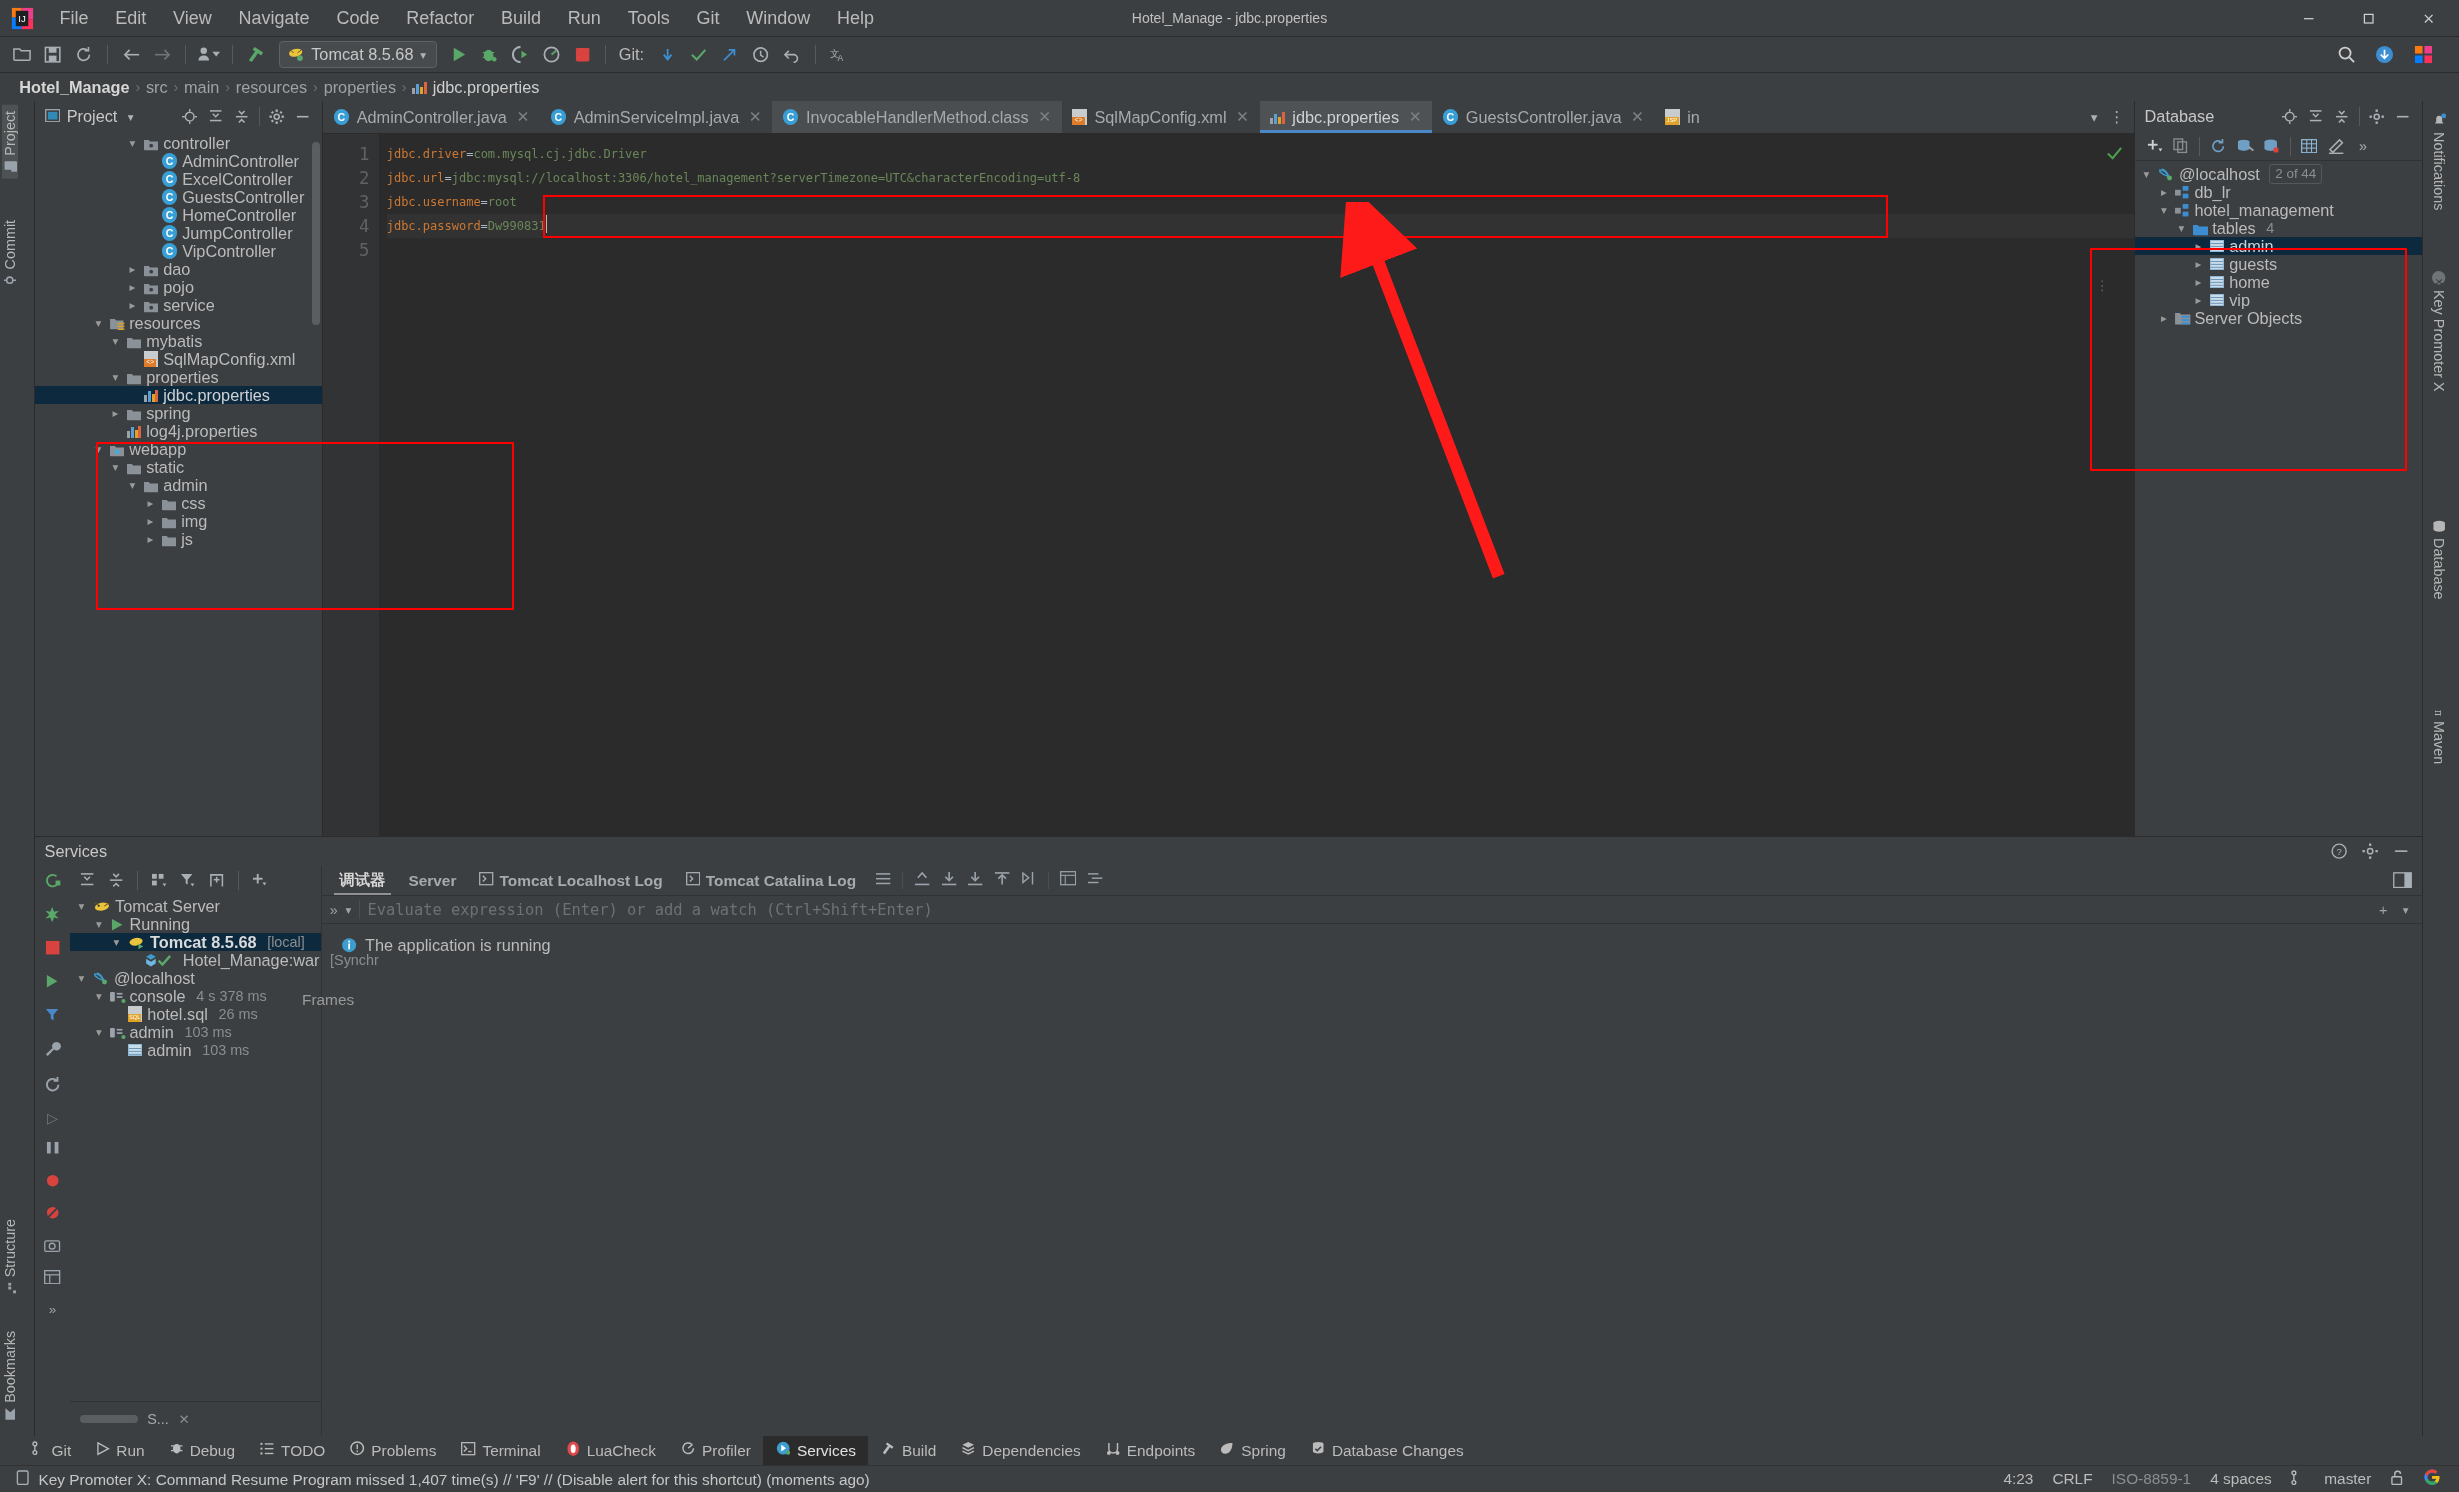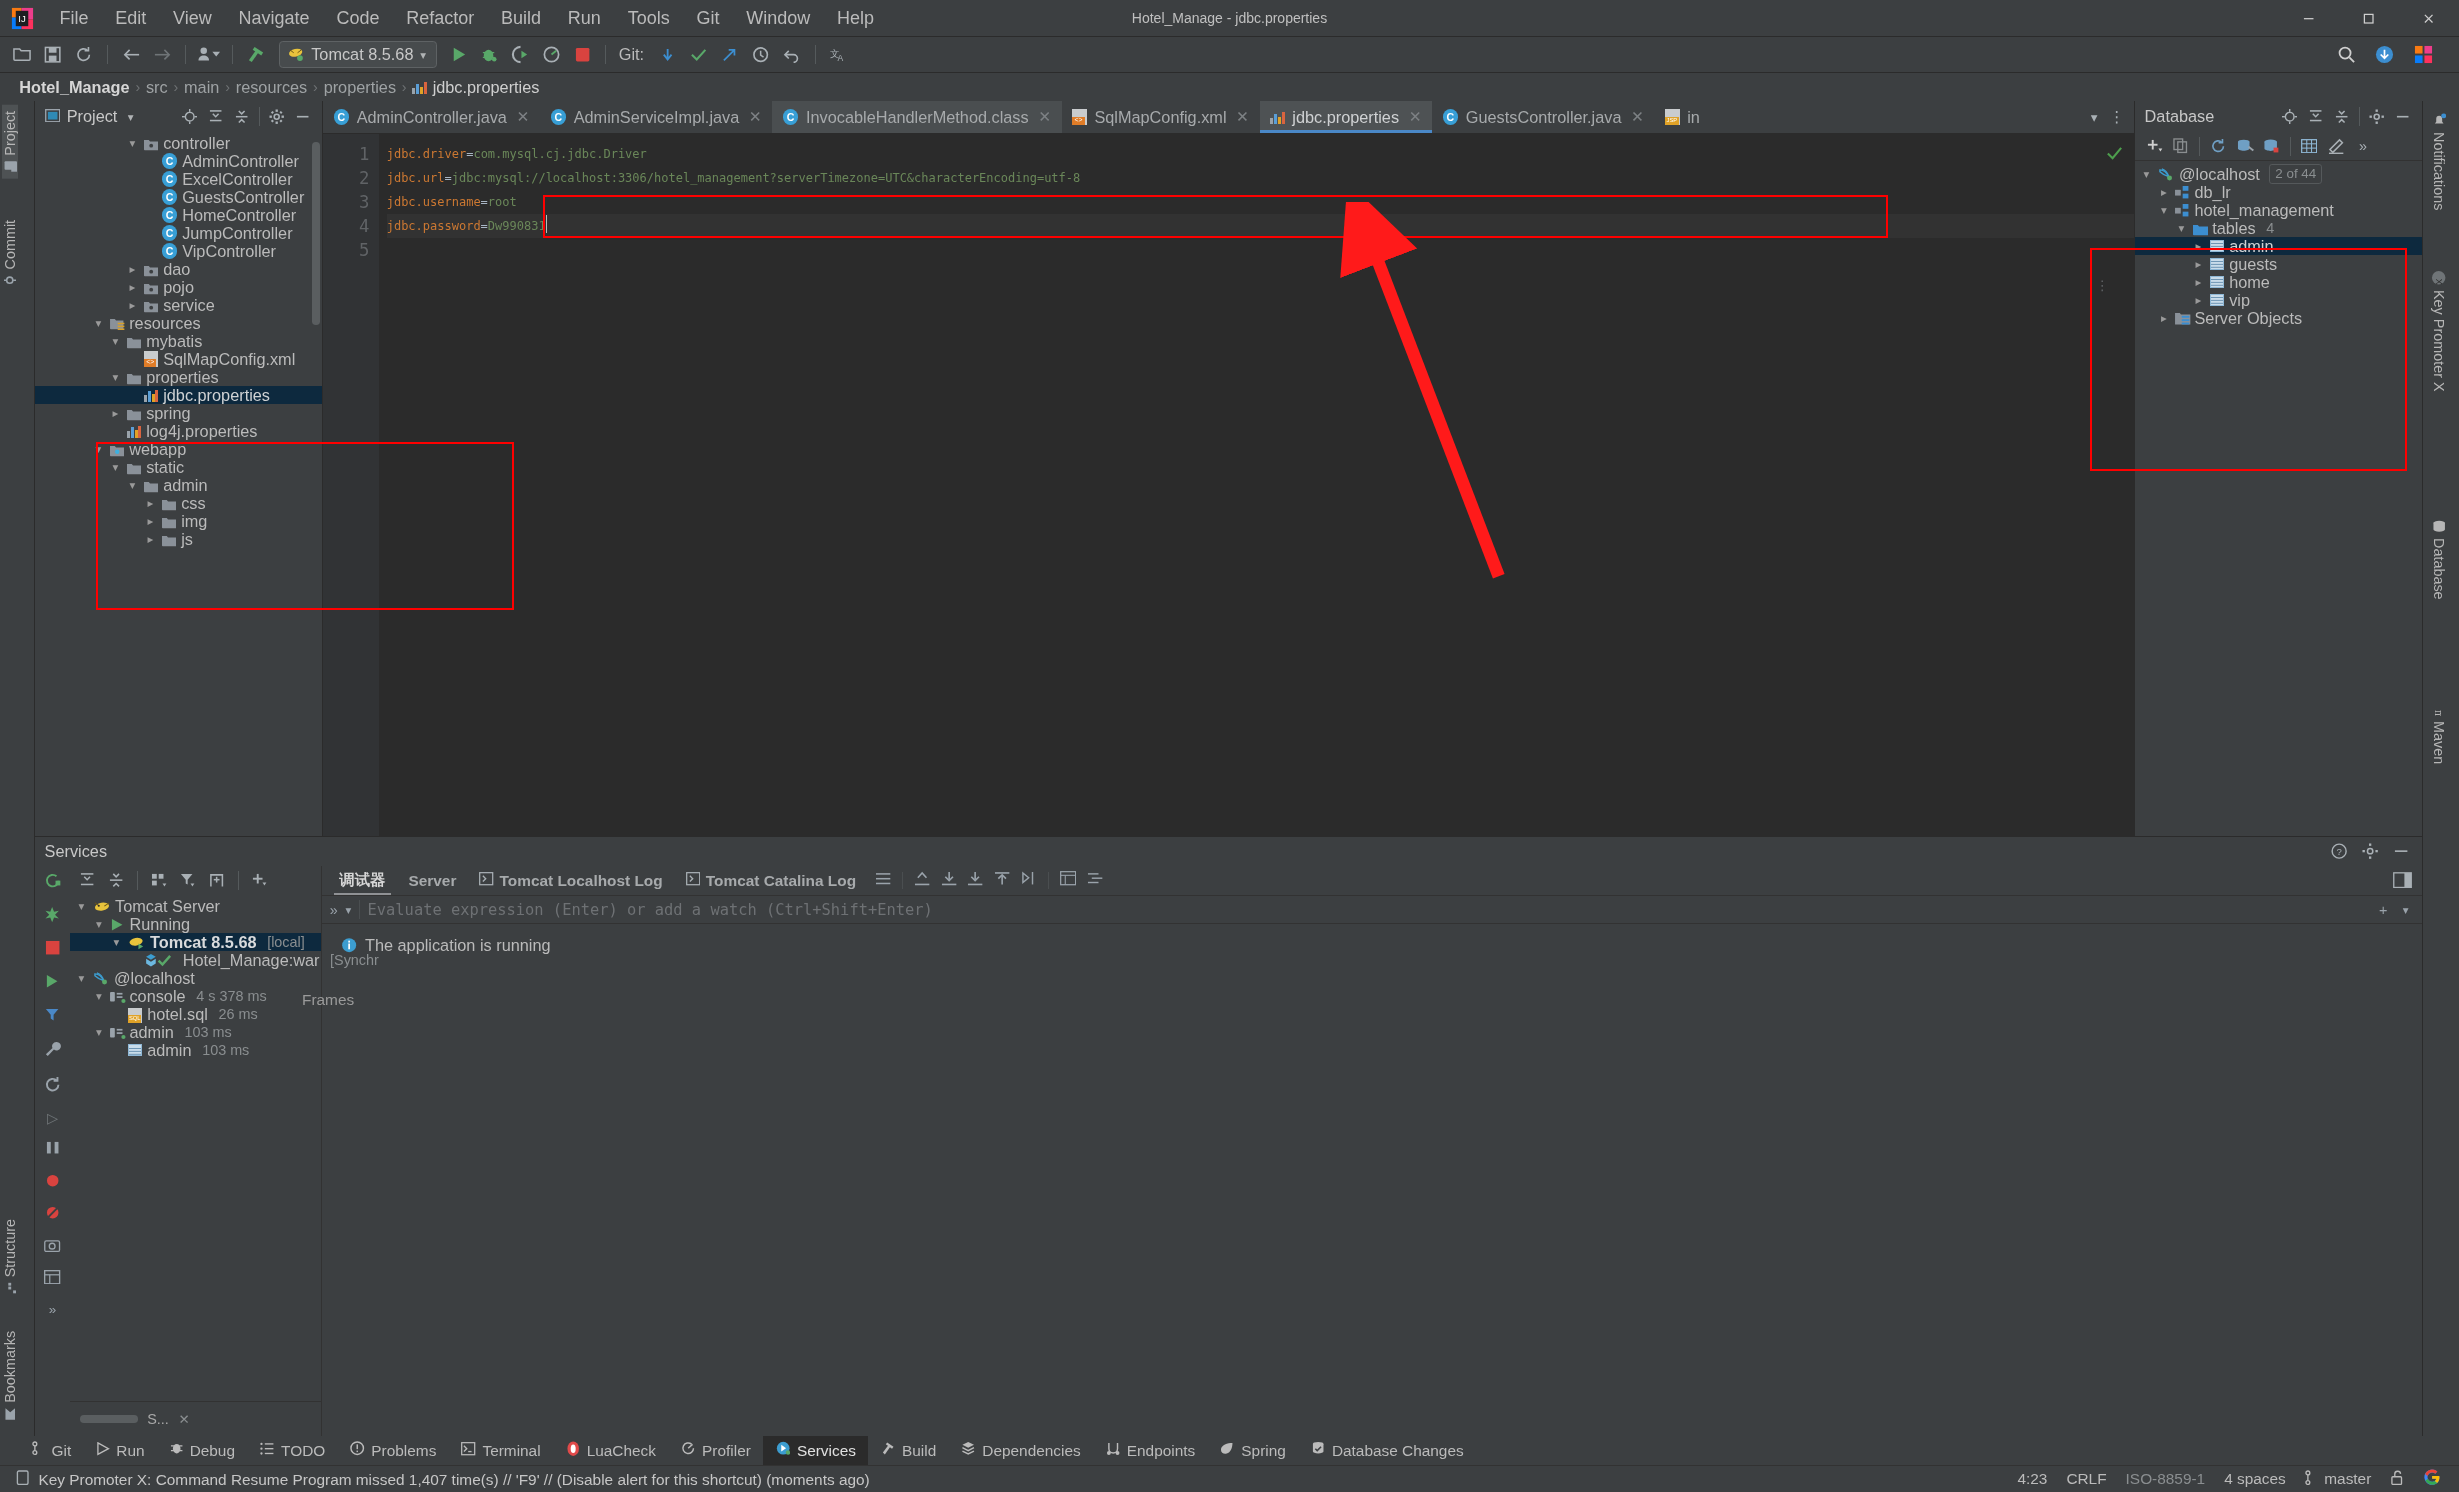--- a/index.html
+++ b/index.html
@@ -1125,21 +1125,21 @@
                 <span class="arrow">▾</span>
                 <span class="ico"><svg width="15.4" height="13.4" viewBox="0 0 16 14">
                     <rect x="0" y="2" width="5" height="10" rx="1" fill="#9aa3ab"></rect>
                     <rect x="7" y="3" width="6" height="1.8" fill="#9aa3ab"></rect>
                     <rect x="7" y="6.5" width="6" height="1.8" fill="#9aa3ab"></rect>
                     <circle cx="14" cy="11.5" r="2.2" fill="#59a869"></circle>
                   </svg></span>
                 <span class="lbl">console</span>
                 <span class="cnt">4 s 378 ms</span>
               </div>
-              <div class="node" style="height: 18px; align-items: flex-end;">
+              <div class="node" style="height: 18px;">
                 <span class="ind" style="width:35px"></span>
                 <span class="arrow"></span>
                 <span class="ico ico-sql"></span>
                 <span class="lbl">hotel.sql</span>
                 <span class="cnt">26 ms</span>
               </div>
               <div class="node" style="height: 18px;">
                 <span class="ind" style="width:17.3px"></span>
                 <span class="arrow">▾</span>
                 <span class="ico"><svg width="15.4" height="13.4" viewBox="0 0 16 14">
@@ -1395,21 +1395,21 @@
         <svg width="15.4" height="15.4" viewBox="0 0 16 16">
             <rect x="2.5" y="1" width="11" height="14" rx="1.5" fill="none" stroke="#a9b0b5" stroke-width="1.4"></rect>
           </svg>
       </span>
       <span>Key Promoter X: Command Resume Program missed 1,407 time(s) // 'F9' // (Disable alert for this shortcut) (moments ago)</span>
       <div class="sb-right">
         <span>4:23</span>
         <span>CRLF</span>
         <span class="dim">ISO-8859-1</span>
         <span>4 spaces</span>
-        <span style="display:flex;align-items:center;gap:7px;">
+        <span style="display:flex;align-items:center;gap:21px;">
           <span>
             <svg width="12.5" height="15.4" viewBox="0 0 13 16">
                 <circle cx="3" cy="3" r="2" fill="none" stroke="#bbb" stroke-width="1.4"></circle>
                 <circle cx="3" cy="13" r="2" fill="none" stroke="#bbb" stroke-width="1.4"></circle>
                 <line x1="3" y1="5" x2="3" y2="11" stroke="#bbb" stroke-width="1.4"></line>
               </svg>
           </span>
           <span>master</span>
         </span>
         <span>

